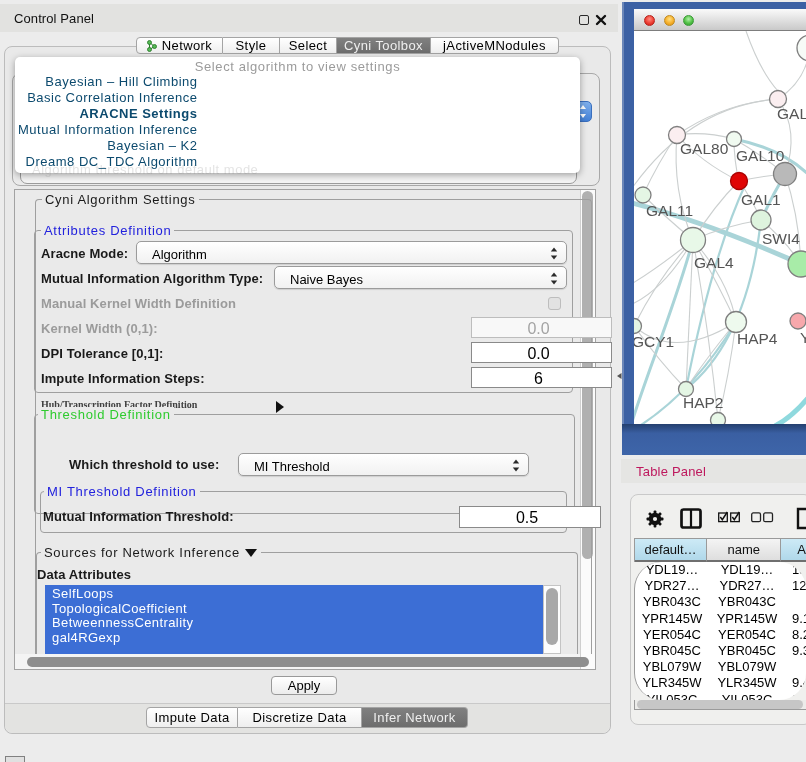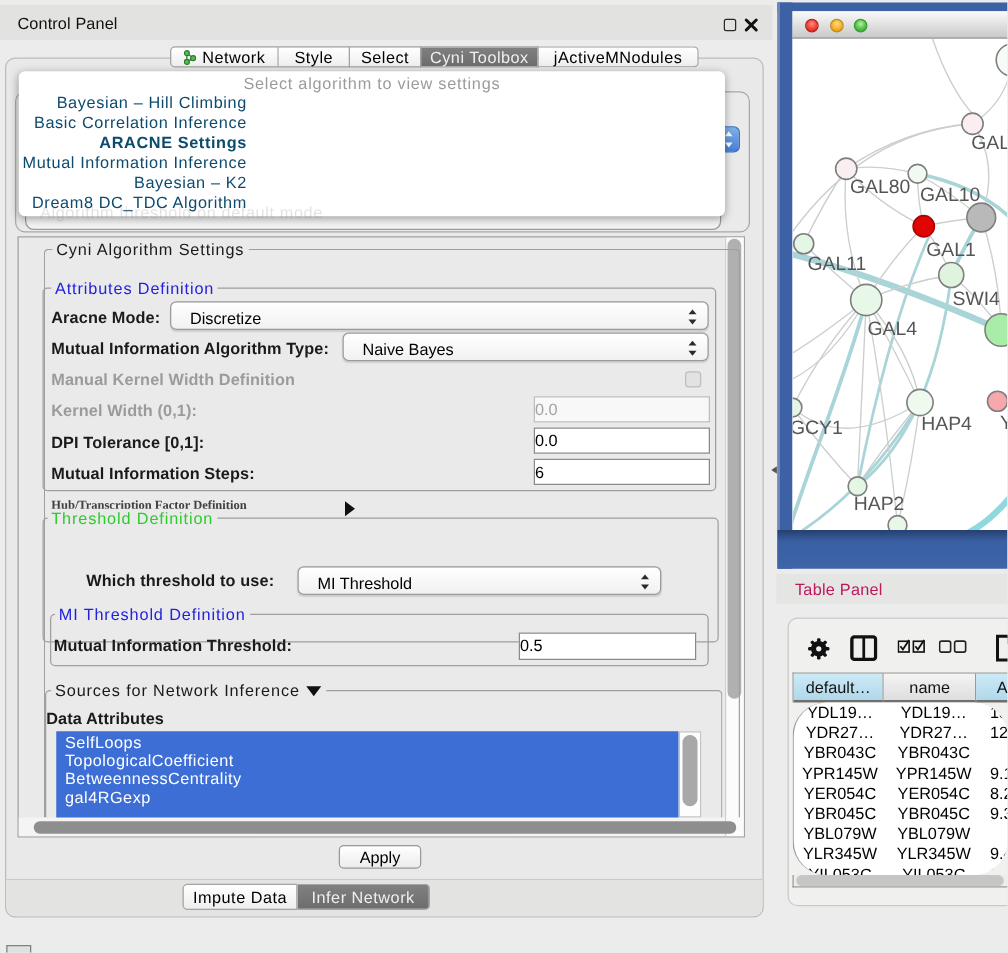--- a/index.html
+++ b/index.html
@@ -6,21 +6,21 @@
 html,body { width:806px; height:762px; overflow:hidden; background:#ececec;
   font-family:"Liberation Sans", sans-serif; }
 .abs { position:absolute; }
 #page { position:relative; width:806px; height:762px; background:#ececec; }
 .lbl { font-size:13px; font-weight:bold; color:#1a1a1a; letter-spacing:0.1px; }
 .lbl13 { font-size:10px; font-weight:bold; color:#404040;font-family:Liberation Serif, serif; }
 .gray { color:#9b9b9b; }
 .groupbox { border:1px solid #9f9f9f; border-radius:4px; }
 .gtitle { position:absolute; font-size:13px; letter-spacing:0.7px; background:#eaeaea; padding:0 3px; top:-8px; white-space:nowrap; }
 .tfield { position:absolute; background:#fff; border:1px solid #8a8a8a;
-  font-size:13px; text-align:left; padding:2px 6px 0 0; color:#000; }
+  font-size:16px; text-align:center; padding:2px 6px 0 0; color:#000;margin-left:44px; }
 .combo { position:absolute; background:linear-gradient(#ffffff,#f1f1f1);
   border:1px solid #9b9b9b; border-radius:5px; font-size:13px; color:#000;
   box-shadow:0 1px 1px rgba(0,0,0,0.12); }
 .combo .ctext { position:absolute; left:15px; top:4.5px; }
 .seg { position:absolute; display:flex; height:17px; }
 .seg > div { font-size:13px; letter-spacing:0.4px; color:#000; background:linear-gradient(#ffffff,#eeeeee);
   border-top:1px solid #a4a4a4; border-bottom:1px solid #a4a4a4; border-right:1px solid #a4a4a4;
   display:flex; align-items:center; justify-content:center; }
 .seg > div:first-child { border-left:1px solid #a4a4a4; border-radius:4px 0 0 4px; }
 .seg > div:last-child { border-radius:0 4px 4px 0; }
@@ -76,41 +76,41 @@
 
 <div class="abs groupbox" style="left:20px;top:199px;width:557px;height:455px;border-bottom:none;border-radius:4px 4px 0 0;margin-left:15px;">
   <div class="gtitle" style="left:6px;color:#1a1a1a;">Cyni Algorithm Settings</div>
 </div>
 
 <div class="abs groupbox" style="left:34px;top:230px;width:539px;height:163px;">
   <div class="gtitle" style="left:6px;color:#2222dd;">Attributes Definition</div>
 </div>
 <div class="abs lbl" style="left:41px;top:246px;">Aracne Mode:</div>
 <div class="combo" style="left:136px;top:241px;width:431px;height:23px;">
-      <span class="ctext">Discretize</span>
+      <span class="ctext">Algorithm</span>
   <svg class="abs" style="right:8px;top:5px;" width="8" height="13" viewBox="0 0 8 13">
     <path d="M4 0.5 L7.2 4.4 L0.8 4.4 Z" fill="#2a2a2a"></path>
         <path d="M4 12.5 L7.2 8.6 L0.8 8.6 Z" fill="#2a2a2a"></path>
   </svg>
 </div>
 <div class="abs lbl" style="left:41px;top:271px;">Mutual Information Algorithm Type:</div>
 <div class="combo" style="left:274px;top:266px;width:293px;height:23px;">
       <span class="ctext">Naive Bayes</span>
   <svg class="abs" style="right:8px;top:5px;" width="8" height="13" viewBox="0 0 8 13">
     <path d="M4 0.5 L7.2 4.4 L0.8 4.4 Z" fill="#2a2a2a"></path>
         <path d="M4 12.5 L7.2 8.6 L0.8 8.6 Z" fill="#2a2a2a"></path>
   </svg>
 </div>
 <div class="abs lbl gray" style="left:41px;top:296px;">Manual Kernel Width Definition</div>
 <div class="abs" style="left:548px;top:297px;width:13px;height:13px;background:#e2e2e2;border:1px solid #bdbdbd;border-radius:3px;"></div>
 <div class="abs lbl gray" style="left:41px;top:321px;">Kernel Width (0,1):</div>
 <div class="tfield" style="left:427px;top:317px;width:141px;height:21px;color:#a3a3a3;background:#f8f8f8;border-color:#bdbdbd;">0.0</div>
 <div class="abs lbl" style="left:41px;top:346px;">DPI Tolerance [0,1]:</div>
 <div class="tfield" style="left:427px;top:342px;width:141px;height:21px;">0.0</div>
-<div class="abs lbl" style="left:41px;top:371px;">Mutual Information Steps:</div>
+<div class="abs lbl" style="left:41px;top:371px;">Impute Information Steps:</div>
 <div class="tfield" style="left:427px;top:367px;width:141px;height:21px;">6</div>
 
 <div class="abs lbl13" style="left:41px;top:399px;">Hub/Transcription Factor Definition</div>
 <svg class="abs" style="left:274px;top:400px;" width="12" height="14" viewBox="0 0 12 14">
   <path d="M2 1 L10 7 L2 13 Z" fill="#111"></path>
 </svg>
 
 <div class="abs groupbox" style="left:34px;top:414px;width:541px;height:100px;">
   <div class="gtitle" style="left:3px;color:#2ecb2e;">Threshold Definition</div>
 </div>
@@ -138,20 +138,21 @@
 
 <div class="abs" style="left:45px;top:585px;width:498px;height:69px;background:#3c6ed5;"></div>
 <div class="abs" style="left:52px;top:587px;font-size:13px;letter-spacing:0.4px;color:#fff;line-height:14.5px;">SelfLoops<br>TopologicalCoefficient<br>BetweennessCentrality<br>gal4RGexp</div>
 <div class="abs" style="left:543px;top:585px;width:18px;height:69px;background:#fdfdfd;border:1px solid #c4c4c4;"></div>
 <div class="abs" style="left:546px;top:588px;width:12px;height:57px;background:#a8a8a8;border-radius:6px;"></div>
 
 <div class="abs" style="left:271px;top:676px;width:66px;height:19px;background:linear-gradient(#ffffff,#ececec);border:1px solid #999;border-radius:4px;font-size:13px;display:flex;align-items:center;justify-content:center;">Apply</div>
 
 <div class="seg" style="left:146px;top:707px;height:21px;">
   <div style="width:92px;">Impute Data</div>
+  <div style="width:124px;">Discretize Data</div>
   <div class="on" style="width:106px;">Infer Network</div>
 </div>
 
 <div class="abs" style="left:5px;top:756px;width:20px;height:10px;background:#e0e0e0;border:1.5px solid #808080;"></div>
 
 <svg class="abs" style="left:617px;top:373px;" width="5" height="6" viewBox="0 0 5 6">
       <path d="M4.5 0 L4.5 6 L0 3 Z" fill="#555"></path>
     </svg>
 
 <div class="abs" style="left:15px;top:57px;width:565px;height:116px;background:#fff;border-radius:5px;box-shadow:0 2px 7px rgba(0,0,0,0.35);"></div>

